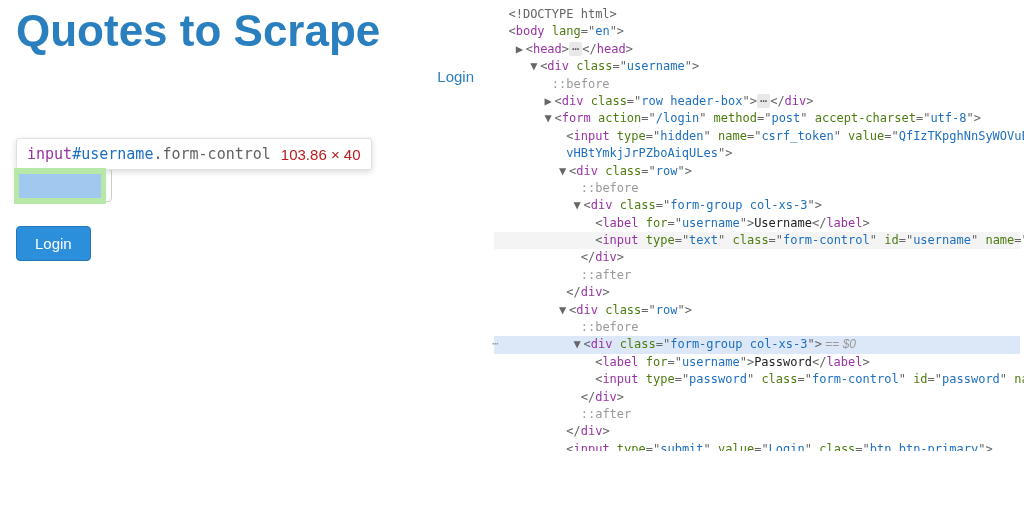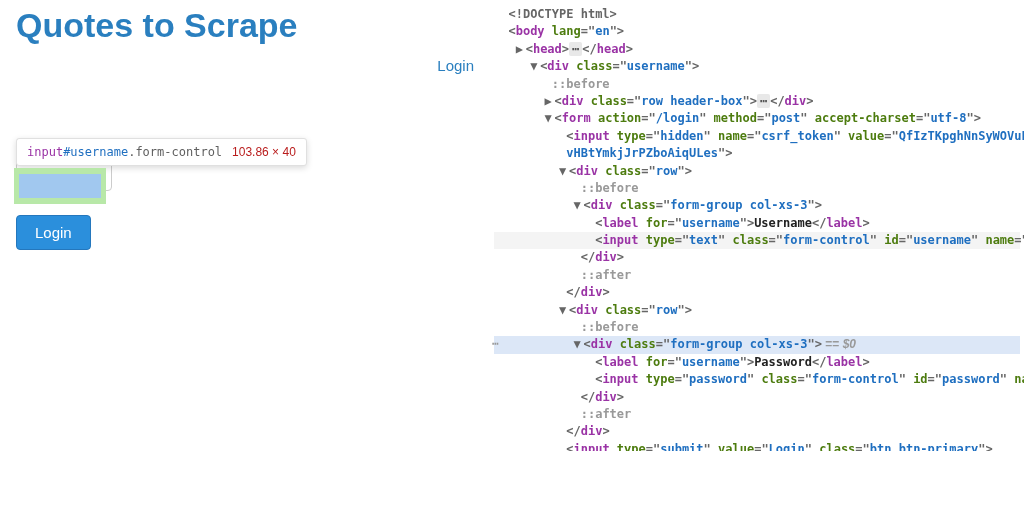--- a/index.html
+++ b/index.html
@@ -13,21 +13,21 @@
   }
   
   .left-pane {
     width: 490px;
     padding: 6px 16px;
     position: relative;
     background: #fff;
   }
   .page-title {
     color: #2a7fbf;
-    font-size: 34px;
+    font-size: 44px;
     font-weight: 700;
     margin-bottom: 12px;
     margin-top: 0;
   }
   .login-link-row {
     text-align: right;
     margin-bottom: 30px;
   }
   .login-link {
     color: #2a7fbf;
@@ -41,21 +41,21 @@
     left: 16px;
     background: #fff;
     border: 1px solid #e0e0e0;
     border-radius: 3px;
     box-shadow: 0 2px 6px rgba(0,0,0,0.15);
     padding: 6px 10px;
     display: flex;
     align-items: center;
     gap: 10px;
     font-family: Menlo, Consolas, monospace;
-    font-size: 12px;
+    font-size: 15px;
   }
   .inspect-tag { color: #9a33a5; }
   .inspect-id { color: #1f6fc0; }
   .inspect-class { color: #5f5f5f; }
   .inspect-dim { color: #b91c1c; font-family: -apple-system, sans-serif; }
   .highlight-wrap {
     position: absolute;
     top: 168px;
     left: 14px;
     width: 92px;
@@ -101,21 +101,20 @@
   .devtools {
     width: 534px;
     height: 451px;
     overflow: auto;
     padding: 6px 4px 20px 4px;
     font-family: Menlo, Consolas, monospace;
     font-size: 12px;
     line-height: 1.45;
     background: #fff;
     color: #222;
-    font-weight: bold;
   }
   .devtools .ln { white-space: pre; }
   .tag { color: #9a33a5; }
   .attr-name { color: #4d7c0f; }
   .attr-val { color: #1f6fc0; }
   .punct { color: #666; }
   .text-node { color: #222; }
   .pseudo { color: #999; text-align: center; }
   .collapsed-dots {
     background: #e8e8e8;

